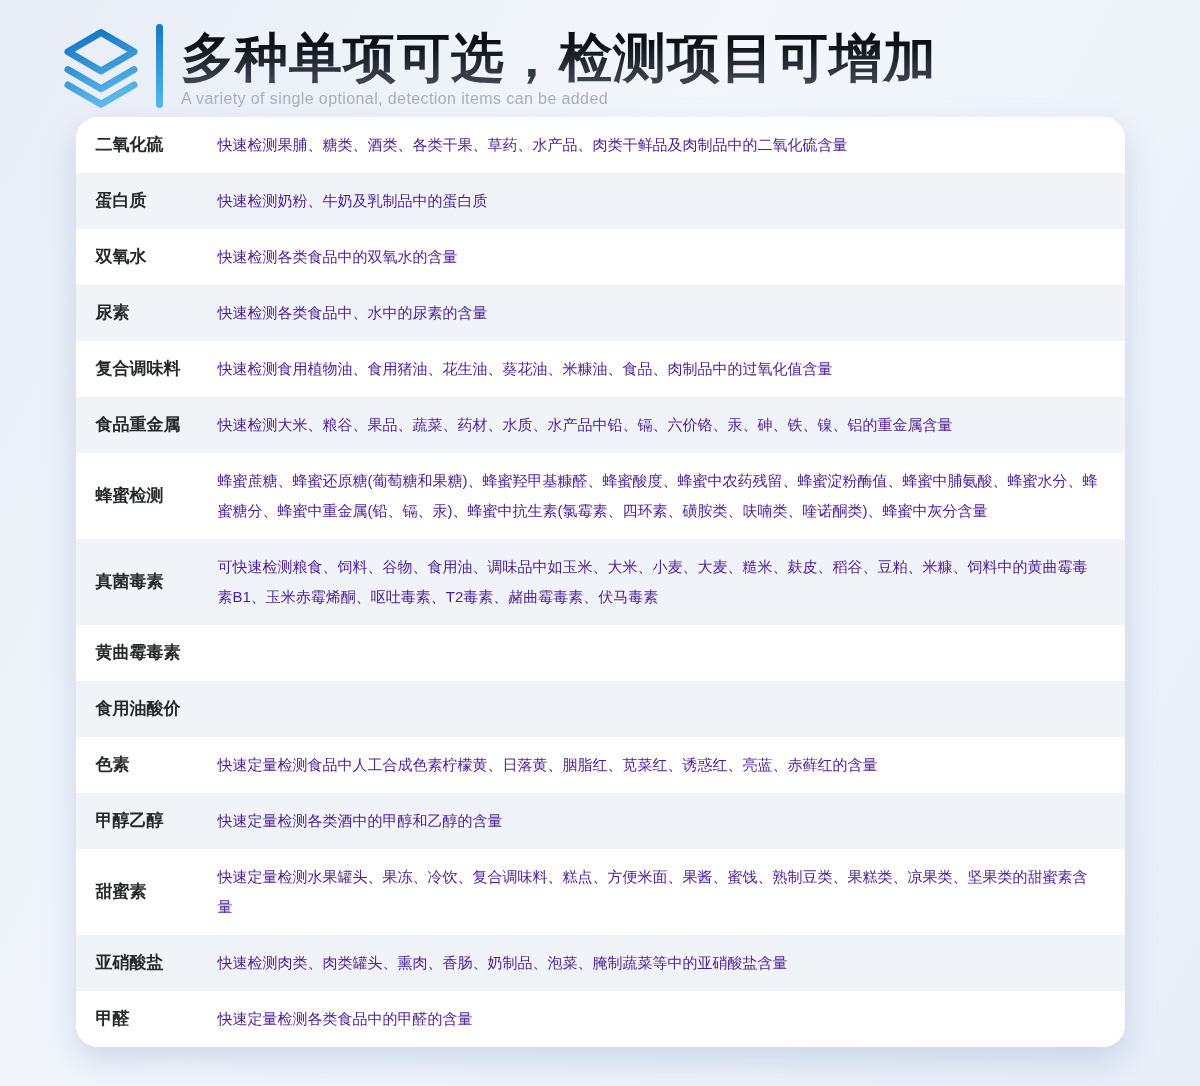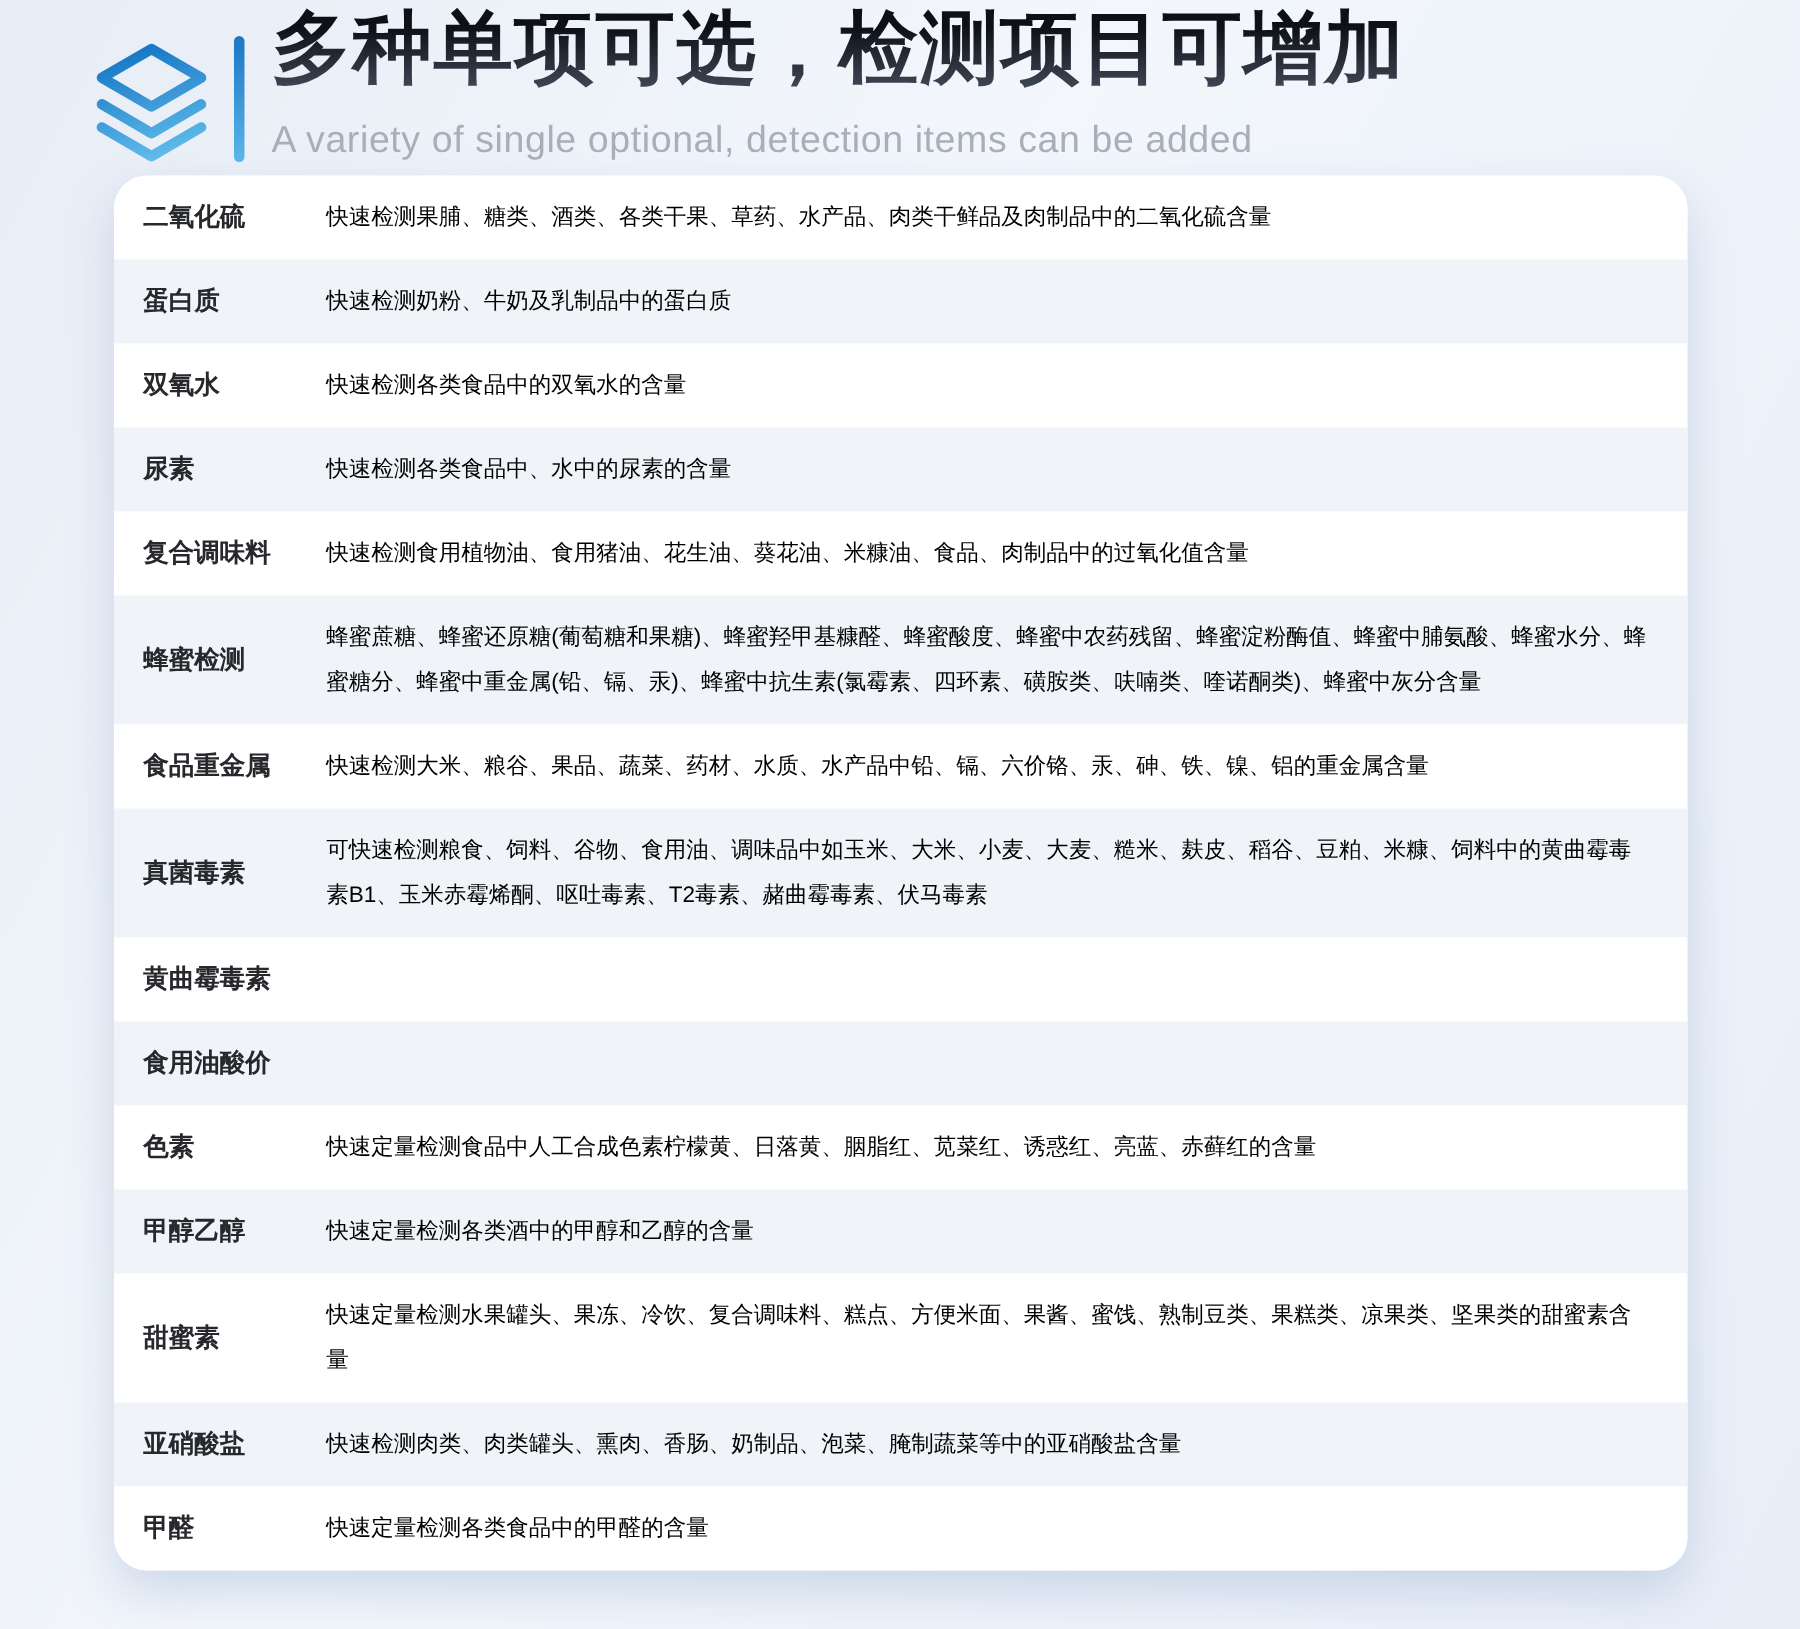--- a/index.html
+++ b/index.html
@@ -42,22 +42,22 @@
     line-height: 1.12;
     letter-spacing: 1px;
     background: linear-gradient(180deg, #0d1016 25%, #3f4document655 95%);
     background: linear-gradient(180deg, #0d1016 25%, #3f4655 95%);
     -webkit-background-clip: text;
     background-clip: text;
     color: transparent;
     white-space: nowrap;
   }
   .page-subtitle {
-    margin-top: 17px;
-    font-size: 25px;
+    margin-top: 3px;
+    font-size: 16px;
     letter-spacing: 0.4px;
     color: #a8afba;
   }
 
   
   .card {
     width: 1049px;
     margin: 9px auto 0 auto;
     background: #ffffff;
     border-radius: 22px;
@@ -75,21 +75,21 @@
   .row-label {
     flex: 0 0 122px;
     font-size: 17px;
     font-weight: bold;
     color: #26282c;
     line-height: 24px;
   }
   .row-desc {
     flex: 1;
     font-size: 15px;
-    color: #000000;
+    color: #4c1d95;
     line-height: 30px;
   }
 </style>
 </head>
 <body>
 
 <div class="page">
 
   <header class="header">
     <div class="icon-wrap">
@@ -128,26 +128,26 @@
   </div>
         <div class="row">
     <div class="row-label">尿素</div>
     <div class="row-desc">快速检测各类食品中、水中的尿素的含量</div>
   </div>
         <div class="row">
     <div class="row-label">复合调味料</div>
     <div class="row-desc">快速检测食用植物油、食用猪油、花生油、葵花油、米糠油、食品、肉制品中的过氧化值含量</div>
   </div>
         <div class="row">
+    <div class="row-label">食品重金属</div>
+    <div class="row-desc">快速检测大米、粮谷、果品、蔬菜、药材、水质、水产品中铅、镉、六价铬、汞、砷、铁、镍、铝的重金属含量</div>
+  </div>
+        <div class="row">
     <div class="row-label">蜂蜜检测</div>
     <div class="row-desc">蜂蜜蔗糖、蜂蜜还原糖(葡萄糖和果糖)、蜂蜜羟甲基糠醛、蜂蜜酸度、蜂蜜中农药残留、蜂蜜淀粉酶值、蜂蜜中脯氨酸、蜂蜜水分、蜂蜜糖分、蜂蜜中重金属(铅、镉、汞)、蜂蜜中抗生素(氯霉素、四环素、磺胺类、呋喃类、喹诺酮类)、蜂蜜中灰分含量</div>
-  </div>
-        <div class="row">
-    <div class="row-label">食品重金属</div>
-    <div class="row-desc">快速检测大米、粮谷、果品、蔬菜、药材、水质、水产品中铅、镉、六价铬、汞、砷、铁、镍、铝的重金属含量</div>
   </div>
         <div class="row">
     <div class="row-label">真菌毒素</div>
     <div class="row-desc">可快速检测粮食、饲料、谷物、食用油、调味品中如玉米、大米、小麦、大麦、糙米、麸皮、稻谷、豆粕、米糠、饲料中的黄曲霉毒素B1、玉米赤霉烯酮、呕吐毒素、T2毒素、赭曲霉毒素、伏马毒素</div>
   </div>
         <div class="row">
     <div class="row-label">黄曲霉毒素</div>
   </div>
         <div class="row">
     <div class="row-label">食用油酸价</div>

